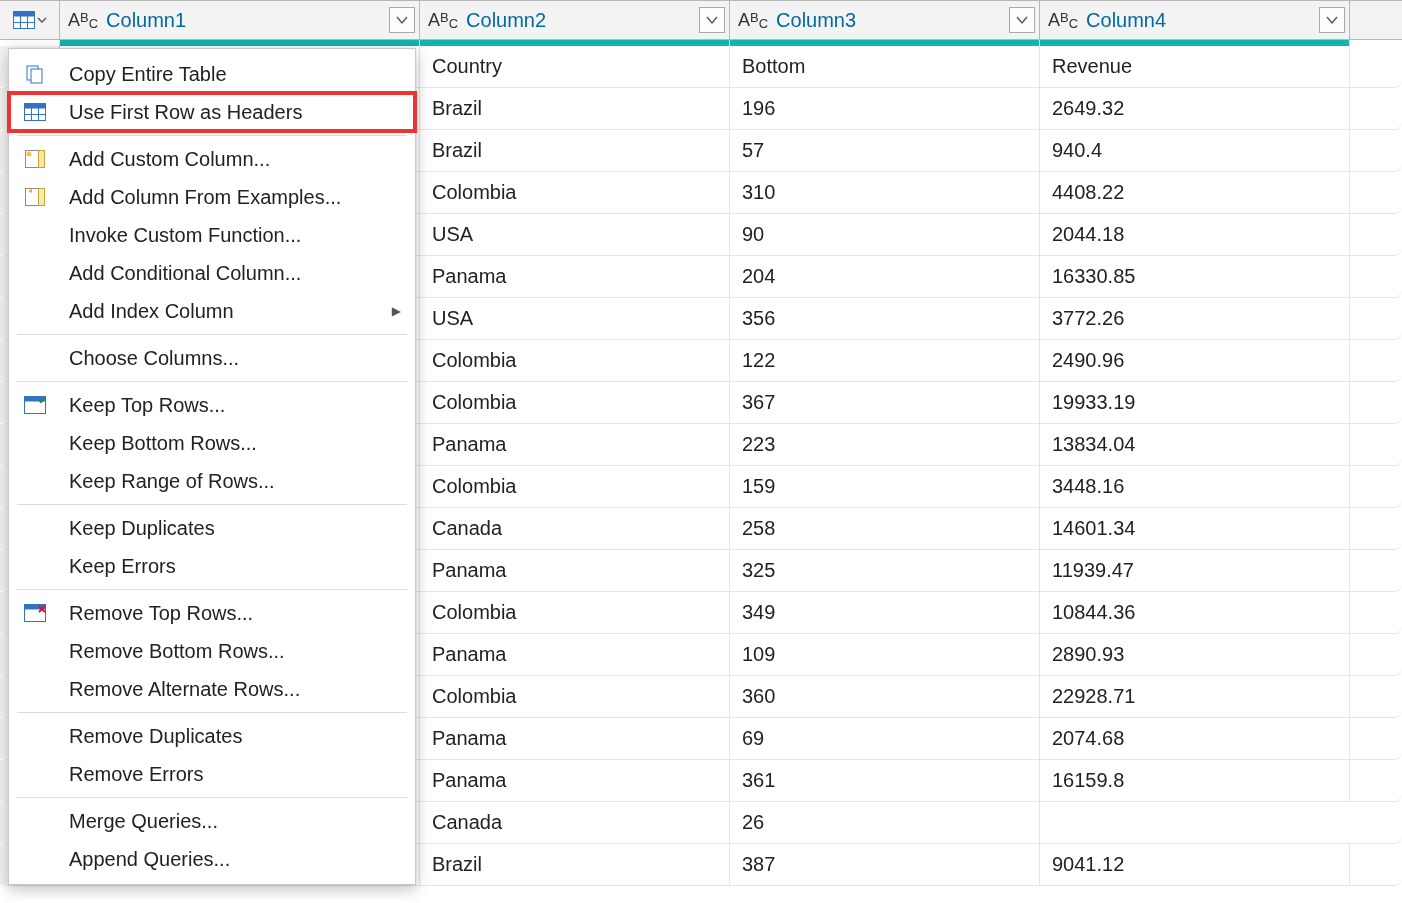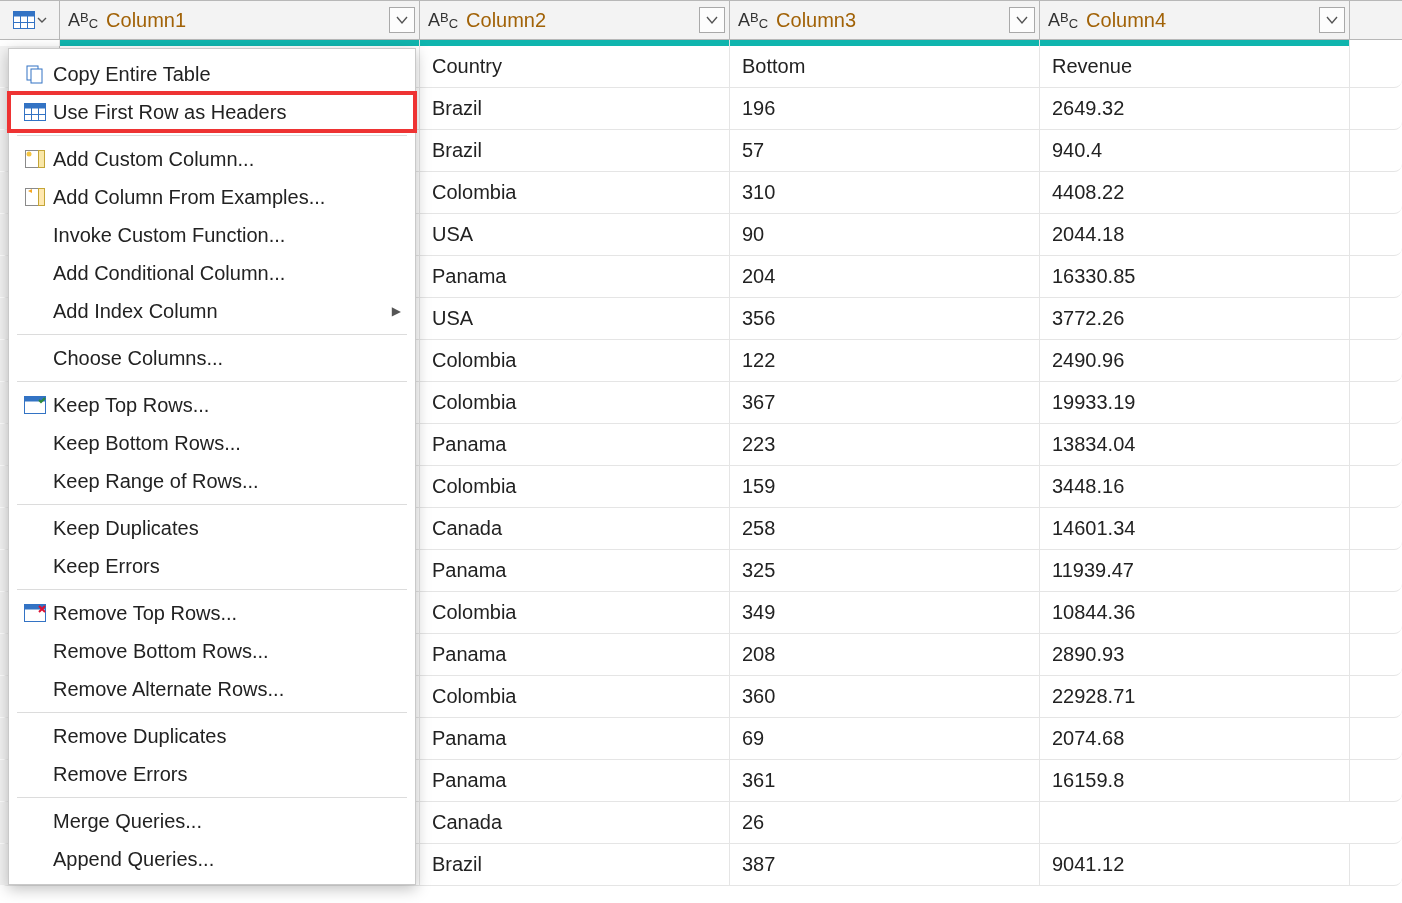--- a/index.html
+++ b/index.html
@@ -12,42 +12,42 @@
   .rownum-header { width:60px; background:#f3f3f3; border-right:1px solid #b7b7b7; display:flex; align-items:center; justify-content:center; }
   .col-header { display:flex; align-items:center; border-right:1px solid #b7b7b7; background:#f3f3f3; padding:0 4px 0 8px; position:relative; }
   .col1 { width:360px; }
   .col2 { width:310px; }
   .col3 { width:310px; }
   .col4 { width:310px; }
   .abc { font-size:18px; color:#323232; margin-right:8px; letter-spacing:0; display:flex; align-items:baseline;}
   .abc .a { font-size:18px; }
   .abc .b { font-size:13px; position:relative; top:-4px;}
   .abc .c { font-size:13px; position:relative; top:2px; }
-  .col-name { flex:1; font-size:20px; color:#a16207; }
+  .col-name { flex:1; font-size:20px; color:#0369a1; }
   .filter { width:26px; height:26px; border:1px solid #a9a9a9; background:#fdfdfd; display:flex; align-items:center; justify-content:center; }
   .filter svg { display:block; }
 
   .accent-row { display:flex; height:6px; }
   .accent-row .pad { width:60px; border-right:1px solid #e5e5e5; }
   .accent { background:#0fb5ae; border-right:1px solid #e5e5e5; }
 
   
   .grid { position:relative; }
   .row { display:flex; height:42px; border-bottom:1px solid #e5e5e5;border-radius:8px; }
   .rownum { width:60px; background:#f3f3f3; border-right:1px solid #b7b7b7; display:flex; align-items:center; justify-content:flex-end; padding-right:10px; font-size:19px; color:#555;}
   .cell { border-right:1px solid #e5e5e5; padding:0 12px; display:flex; align-items:center; font-size:20px; color:#222; }
 
   
   .corner-icon { display:flex; align-items:center; gap:2px; }
   
   
   .menu { position:absolute; left:8px; top:48px; width:408px; background:#fff; border:1px solid #c9c9c9; box-shadow:0 4px 14px rgba(0,0,0,0.25); padding:6px 0; z-index:10; }
   .menu-item { display:flex; align-items:center; height:38px; padding:0 14px 0 8px; font-size:20px; color:#222; cursor:default; }
   .menu-icon { width:36px; display:flex; justify-content:center; align-items:center; }
-  .menu-label { flex:1; }
+  .menu-label { flex:1;margin-left:16px; }
   .menu-arrow { color:#555; font-size:12px; }
   .menu-sep { height:1px; background:#dcdcdc; margin:4px 8px; }
 
   .menu-item.highlight { outline:4px solid #e33; outline-offset:-2px;align-items:center; }
 
   .table-mini { width:22px; height:18px; }
 </style>
 </head>
 <body>
 
@@ -227,21 +227,21 @@
         <div class="rownum"></div>
         <div class="cell col1"></div>
         <div class="cell col2">Colombia</div>
         <div class="cell col3">349</div>
         <div class="cell col4">10844.36</div>
       </div>
       <div class="row">
         <div class="rownum"></div>
         <div class="cell col1"></div>
         <div class="cell col2">Panama</div>
-        <div class="cell col3">208</div>
+        <div class="cell col3">109</div>
         <div class="cell col4">2890.93</div>
       </div>
       <div class="row">
         <div class="rownum"></div>
         <div class="cell col1"></div>
         <div class="cell col2">Colombia</div>
         <div class="cell col3">360</div>
         <div class="cell col4">22928.71</div>
       </div>
       <div class="row">

